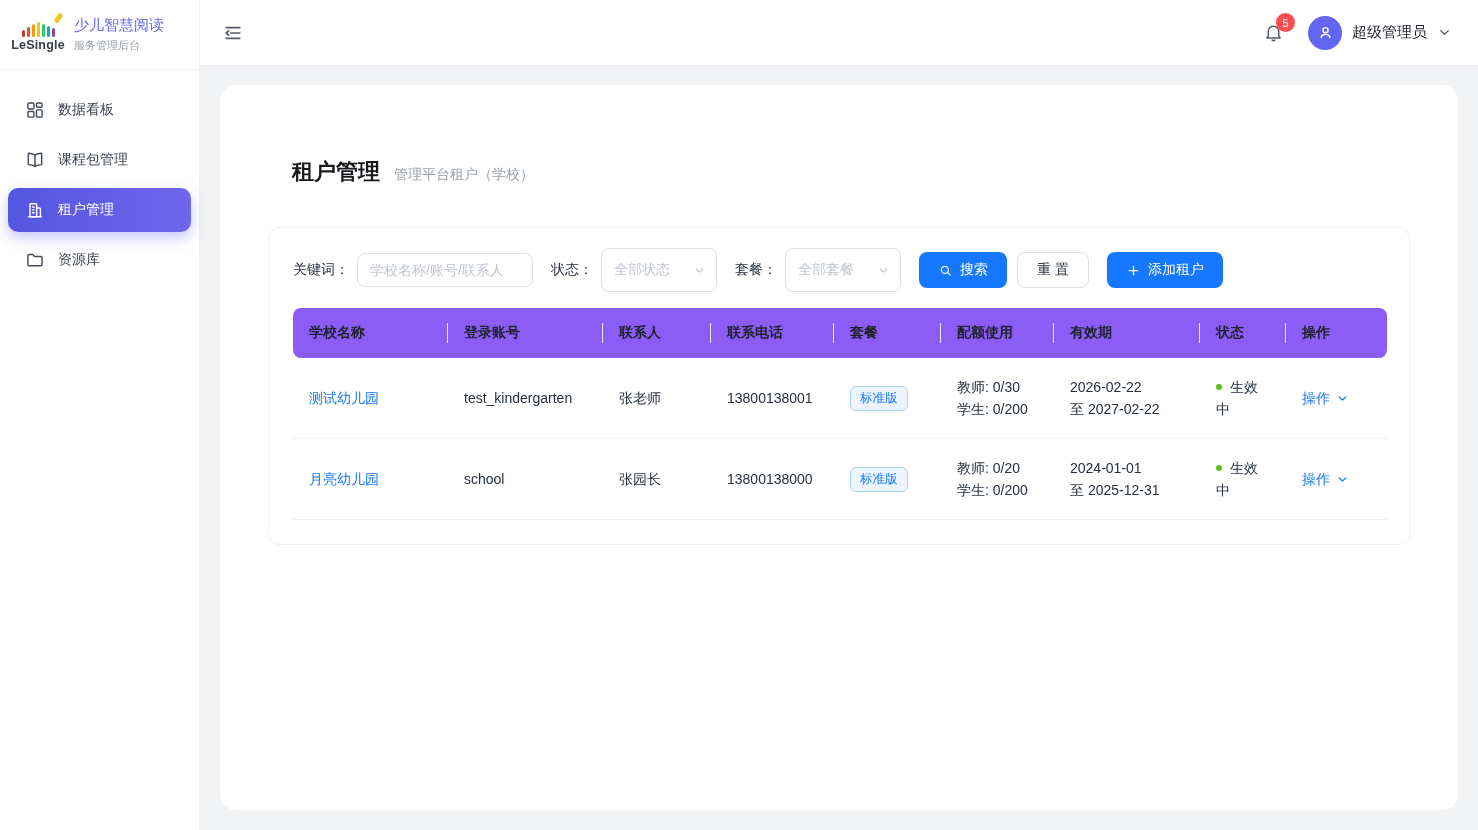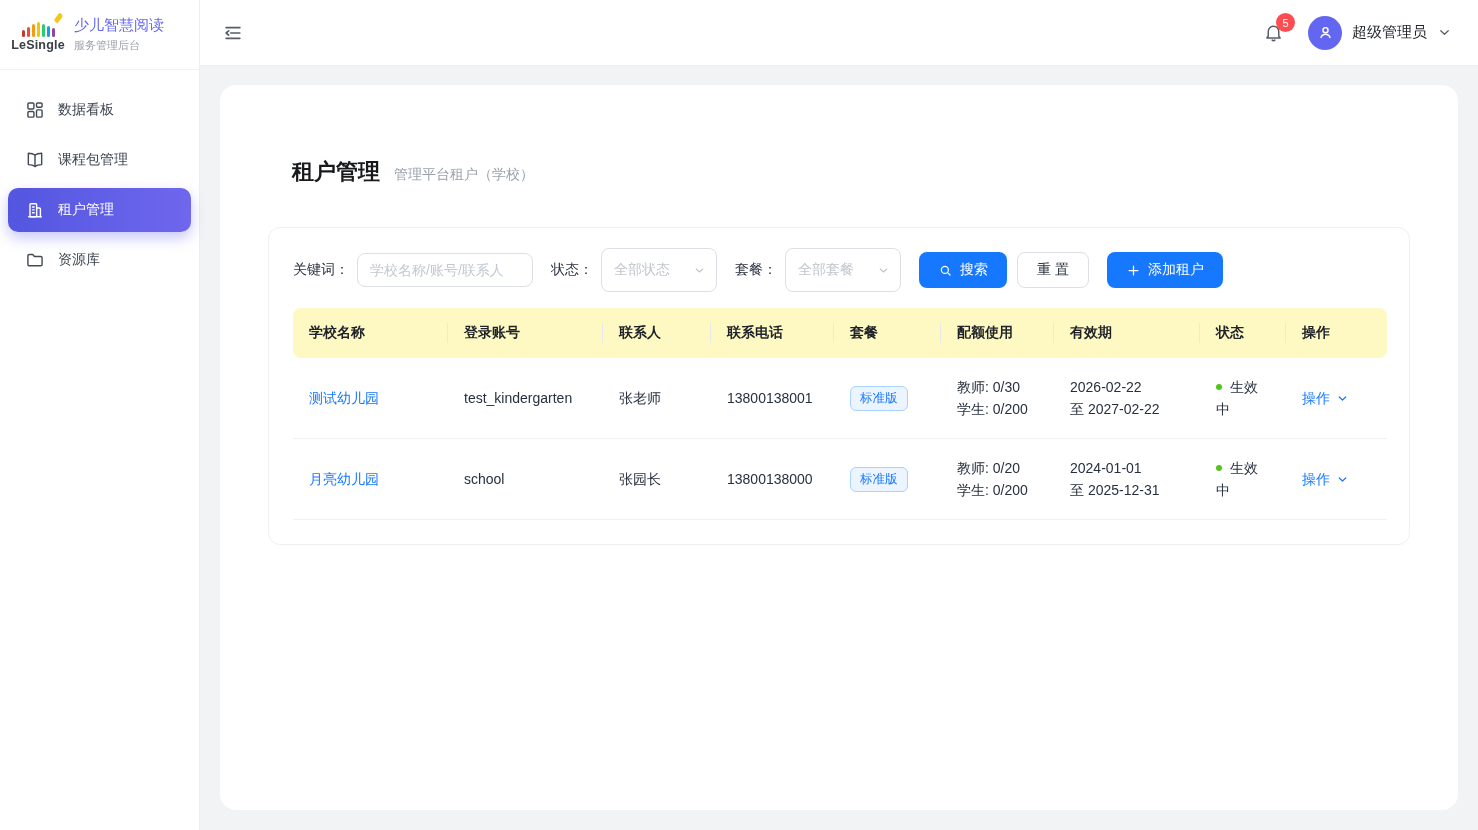--- a/index.html
+++ b/index.html
@@ -62,21 +62,21 @@
   .f-input { width: 176px; height: 34px; border: 1px solid #dcdfe4; border-radius: 8px; padding: 0 12px; font-size: 14px; color: #333; margin-left: 8px; outline: none; font-family: inherit; }
   .f-input::placeholder { color: #c3c8d0; }
   .f-select { width: 116px; height: 44px; border: 1px solid #dcdfe4; border-radius: 8px; margin-left: 8px; padding: 0 10px 0 12px; display: flex; align-items: center; justify-content: space-between; font-size: 14px; color: #c0c5cd; cursor: pointer; background: #fff; }
   .gap-lg { margin-left: 18px; }
   .btn { height: 36px; border-radius: 8px; font-size: 14px; display: inline-flex; align-items: center; justify-content: center; gap: 7px; padding: 0 19px; cursor: pointer; border: none; font-family: inherit; white-space: nowrap; }
   .btn-primary { background: #1677ff; color: #fff; }
   .btn-default { background: #fff; border: 1px solid #dcdfe4; color: #2b3240; }
 
   
   table { width: 100%; border-collapse: separate; border-spacing: 0; table-layout: fixed; font-size: 14px; }
-  thead th { background: #fef9c3; height: 50px; text-align: left; padding: 0 16px; font-weight: 700; color: #1f2329; position: relative; }
+  thead th { background: #8b5cf6; height: 50px; text-align: left; padding: 0 16px; font-weight: 700; color: #1f2329; position: relative; }
   thead th:first-child { border-radius: 8px 0 0 8px; }
   thead th:last-child { border-radius: 0 8px 8px 0; }
   thead th:not(:last-child)::after { content: ""; position: absolute; right: 0; top: 15px; width: 1px; height: 20px; background: #e6e8ec; }
   tbody td { padding: 18px 16px; border-bottom: 1px solid #f0f1f3; vertical-align: middle; color: #27303f; line-height: 22px; }
   .link { color: #1677ff; cursor: pointer; text-decoration: none; }
   .tag-plan { display: inline-block; padding: 2px 9px 3px; font-size: 12.5px; line-height: 18px; color: #1677ff; background: #ecf5ff; border: 1px solid #a8d2ff; border-radius: 6px; }
   .dot { display: inline-block; width: 6px; height: 6px; border-radius: 50%; background: #52c41a; margin-right: 8px; vertical-align: 2px; }
   .action-link { color: #1677ff; display: inline-flex; align-items: center; gap: 6px; cursor: pointer; }
 
   

